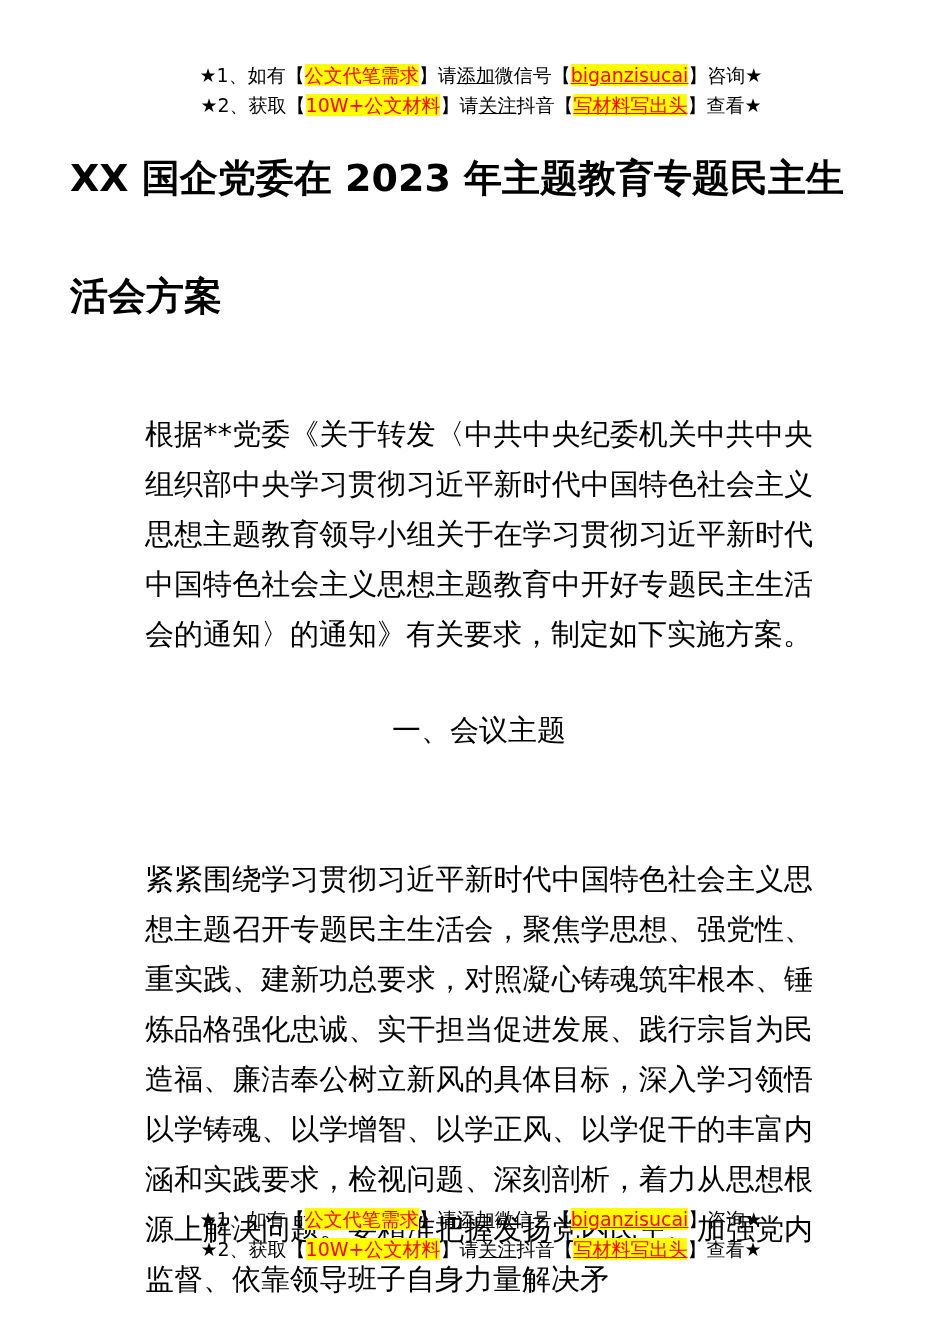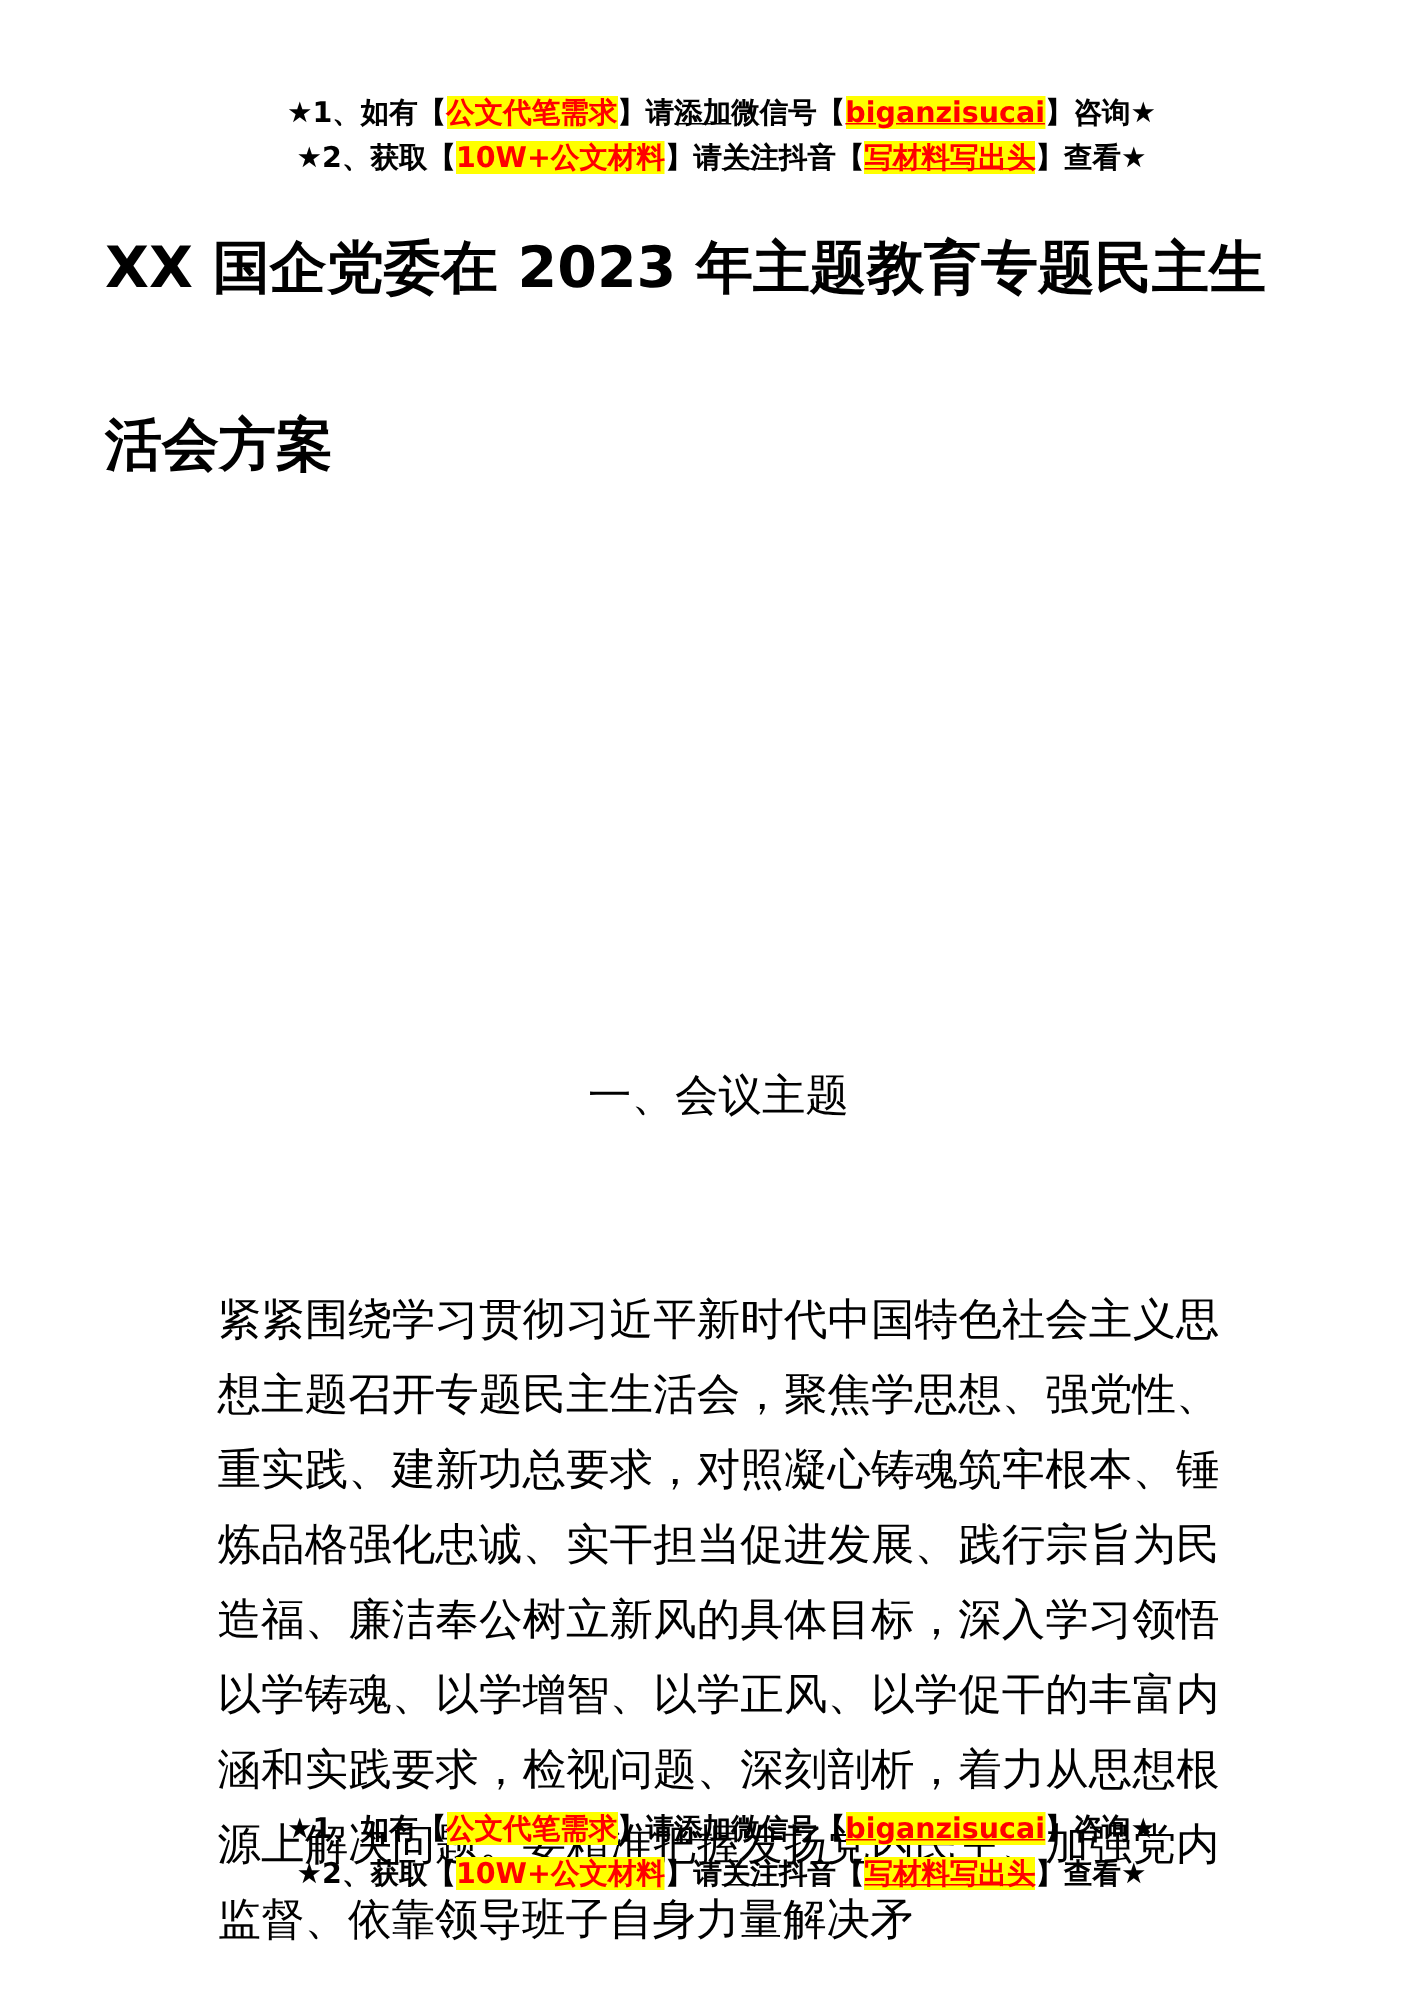--- a/index.html
+++ b/index.html
@@ -9,21 +9,21 @@
     width:950px; height:1344px;
     margin:0 auto;
     background:#ffffff;
     color:#000000;
     font-family:"DejaVu Sans","Liberation Sans",sans-serif;
     overflow:hidden;
   }
   .banner {
     position:absolute; left:12px; right:0;
     text-align:center;
-    font-size:19px; font-weight:bold;
+    font-size:19px; font-weight:normal;
     line-height:30px;
     color:#000000;
     white-space:nowrap;
   }
   .banner-top { top:60px; }
   .banner-bottom { top:1204px; }
   .seg-hl { background:#ffff00; color:#ff0000; }
   .seg-ul { text-decoration:underline; }
   .doc-title {
     position:absolute; top:119px; left:70px; right:70px;
@@ -55,20 +55,21 @@
     <div class="banner-line">
       <span>★2、获取【</span><span class="seg-hl">10W+公文材料</span><span>】请</span><span class="seg-ul">关注</span><span>抖音【</span><span class="seg-hl seg-ul">写材料写出头</span><span>】查看★</span>
     </div>
   </div>
 
   <h1 class="doc-title">
     <div class="title-line">XX 国企党委在 2023 年主题教育专题民主生</div>
     <div class="title-line">活会方案</div>
   </h1>
 
+  <p class="body-text para1">根据**党委《关于转发〈中共中央纪委机关中共中央组织部中央学习贯彻习近平新时代中国特色社会主义思想主题教育领导小组关于在学习贯彻习近平新时代中国特色社会主义思想主题教育中开好专题民主生活会的通知〉的通知》有关要求，制定如下实施方案。</p>
 
   <h2 class="body-text heading1">一、会议主题</h2>
 
   <p class="body-text para2">紧紧围绕学习贯彻习近平新时代中国特色社会主义思想主题召开专题民主生活会，聚焦学思想、强党性、重实践、建新功总要求，对照凝心铸魂筑牢根本、锤炼品格强化忠诚、实干担当促进发展、践行宗旨为民造福、廉洁奉公树立新风的具体目标，深入学习领悟以学铸魂、以学增智、以学正风、以学促干的丰富内涵和实践要求，检视问题、深刻剖析，着力从思想根源上解决问题。要精准把握发扬党内民主、加强党内监督、依靠领导班子自身力量解决矛</p>
 
   <div class="banner banner-bottom">
     <div class="banner-line">
       <span>★1、如有【</span><span class="seg-hl">公文代笔需求</span><span>】请</span><span class="seg-ul">添加</span><span>微信号【</span><span class="seg-hl seg-ul">biganzisucai</span><span>】咨询★</span>
     </div>
     <div class="banner-line">

